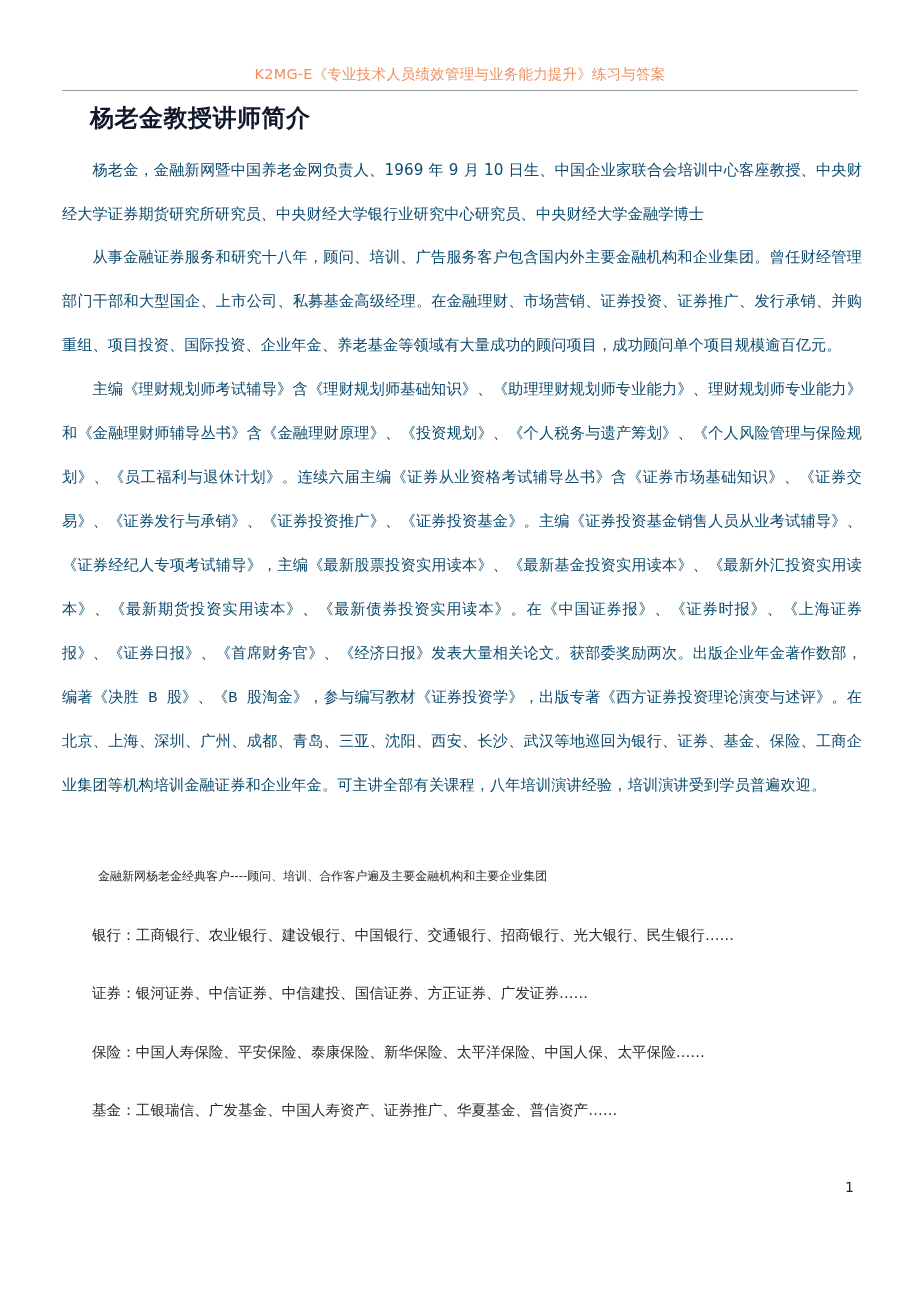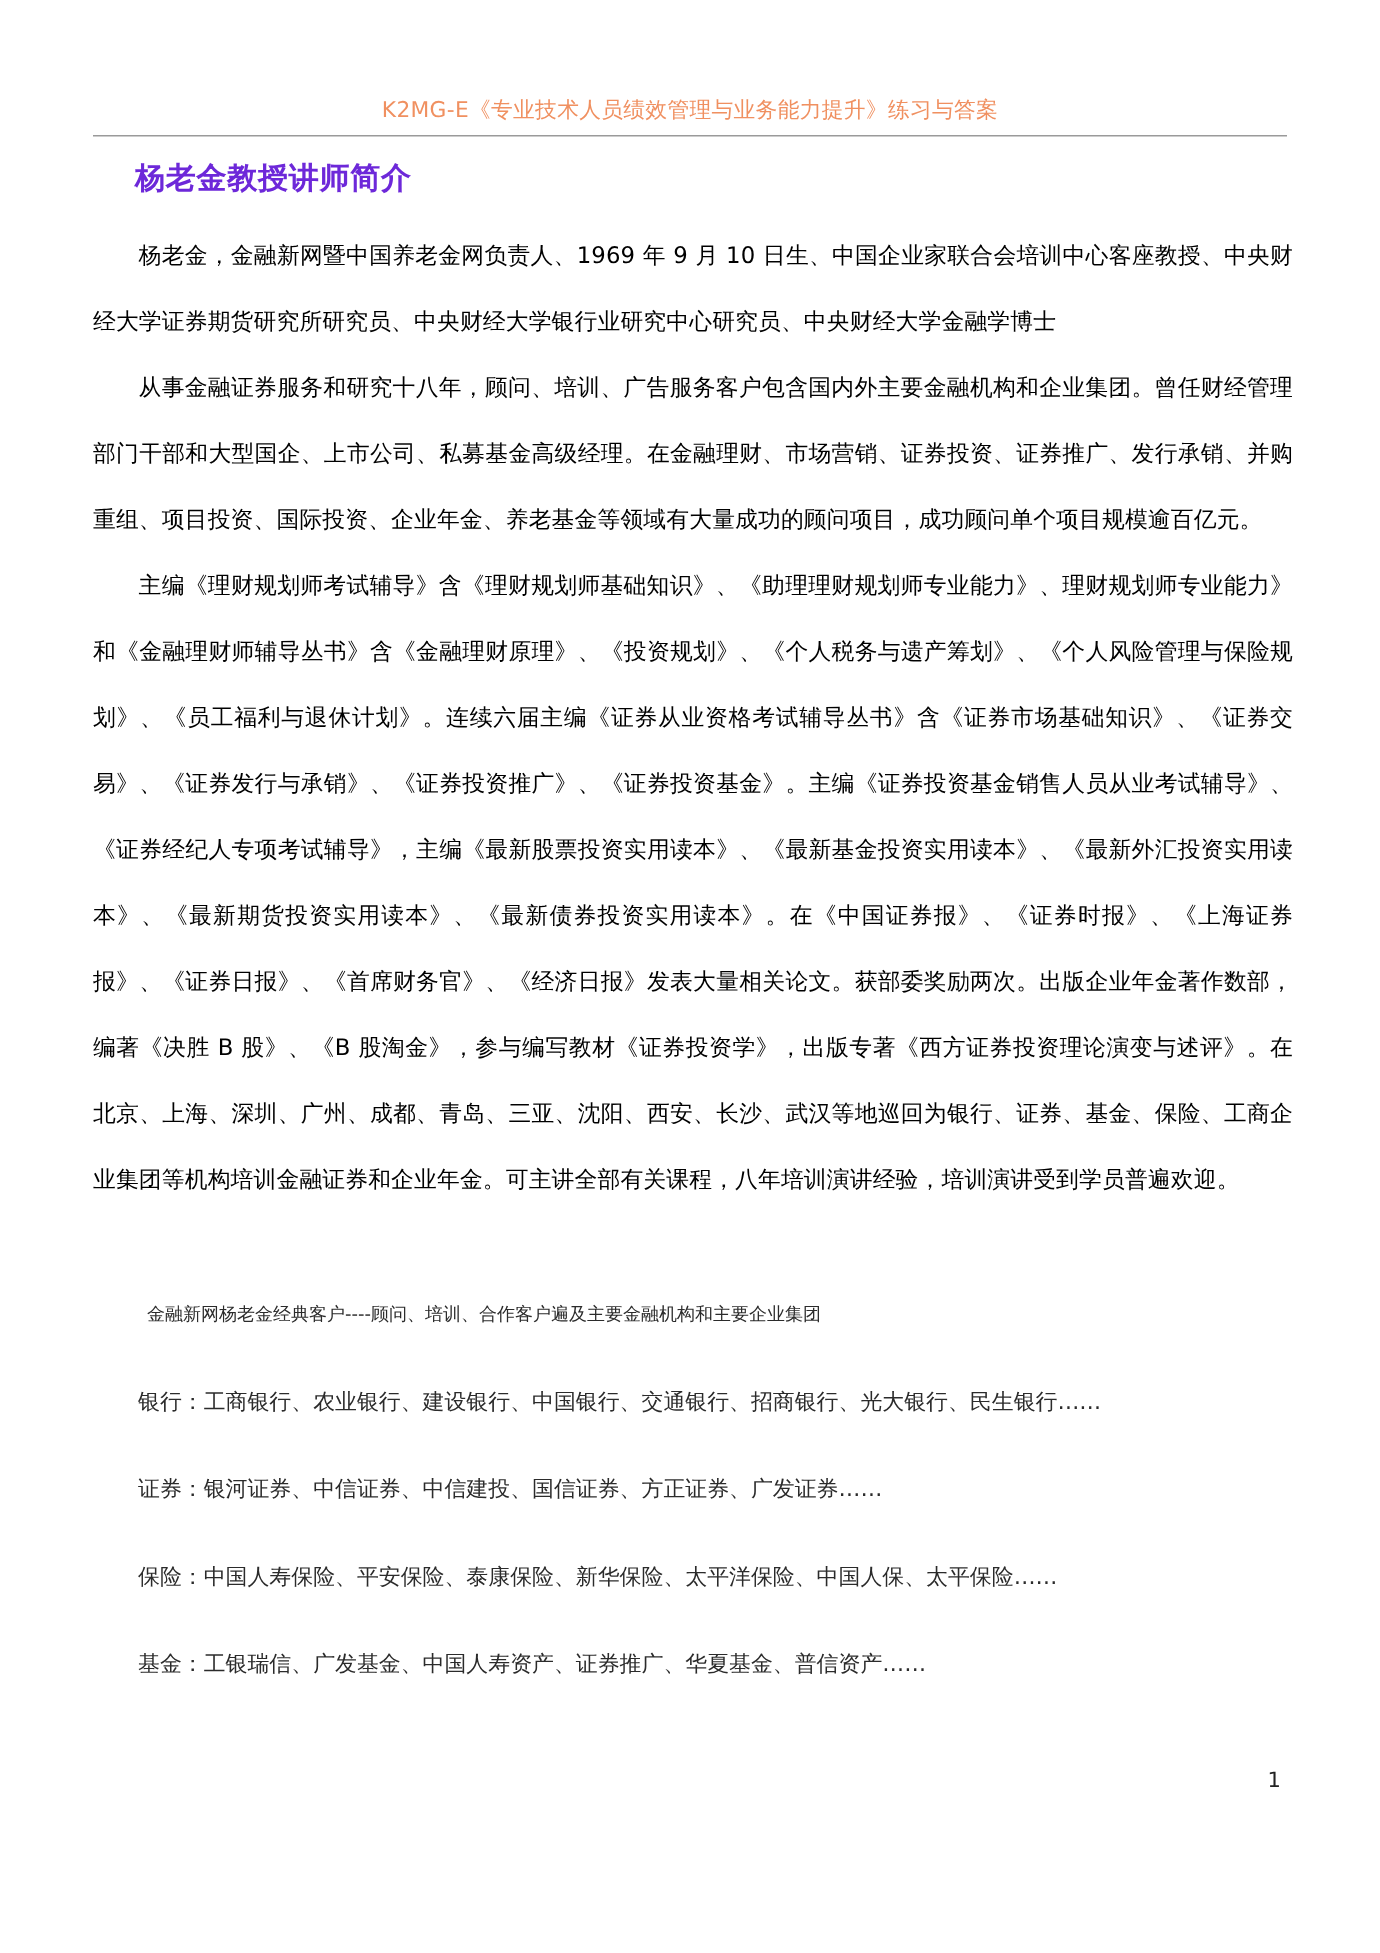--- a/index.html
+++ b/index.html
@@ -43,39 +43,39 @@
 
   
   .content {
     position: absolute;
     top: 104px;
     left: 62px;
     width: 800px;
   }
 
   .doc-title {
-    color: #6d28d9;
-    font-size: 20px;
+    color: #0f172a;
+    font-size: 24px;
     font-weight: bold;
     line-height: 28px;
     margin: 0 0 16px 28px;
     letter-spacing: 0.5px;
   }
 
   .para {
     font-size: 15.2px;
-    color: #000000;
+    color: #0c4a6e;
     line-height: 44px;
     text-align: justify;
     text-justify: inter-character;
     margin: 0 0 0 0;
     text-indent: 2em;
     letter-spacing: 0.1px;
   }
-  .para + .para { margin-top: 0; }
+  .para + .para { margin-top: 0; font-family: Liberation Mono, monospace; }
 
   .spacer-block { height: 34px; }
 
   .client-head {
     font-size: 12px;
     color: #2b2b2b;
     line-height: 44px;
     margin-left: 36px;
     text-indent: 0;
   }

